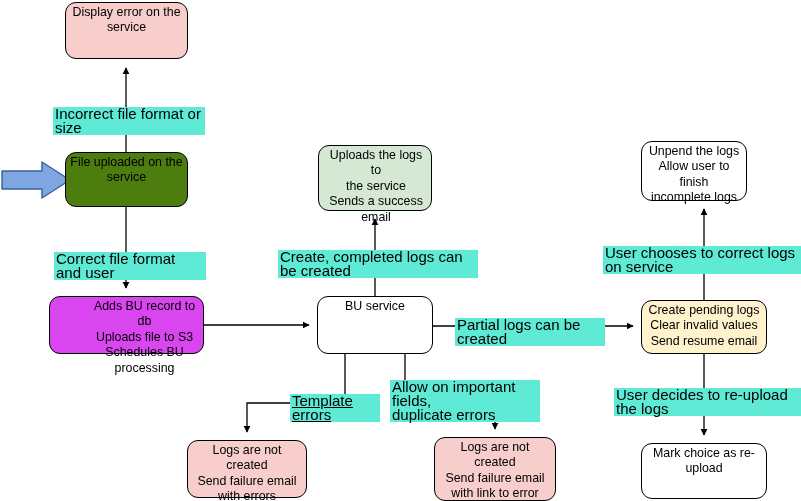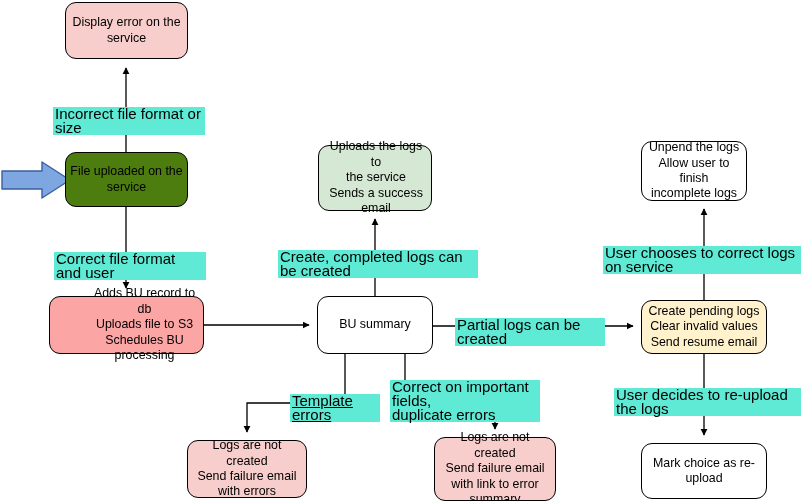--- a/index.html
+++ b/index.html
@@ -24,21 +24,20 @@
     width: 801px;
     height: 501px;
     pointer-events: none;
   }
   .node {
     position: absolute;
     box-sizing: border-box;
     border: 1.3px solid #000000;
     border-radius: 11px;
     display: flex;
-    align-items: center;
     justify-content: center;
     text-align: center;
     font-size: 12.4px;
     line-height: 15.4px;
     color: #000000;
     background: #ffffff;
     white-space: pre-line;
     padding: 2px 4px;
   }
   .edge-label {
@@ -108,35 +107,35 @@
   <div class="node" style="left:65px; top:2px; width:123px; height:57px; background:#f8cecc;">
     <span>Display error on the
 service</span>
   </div>
 
   <div class="node" style="left:65px; top:152px; width:123px; height:55px; background:#4d7c0f;">
     <span>File uploaded on the
 service</span>
   </div>
 
-  <div class="node" style="left:49px; top:296px; width:155px; height:58px; background:#fca5a5;padding-left:40px;">
+  <div class="node" style="left:49px; top:296px; width:155px; height:58px; background:#d946ef;padding-left:40px;">
     <span>Adds BU record to db
 Uploads file to S3
 Schedules BU processing</span>
   </div>
 
   <div class="node" style="left:318px; top:145px; width:114px; height:66px; background:#d5e8d4;padding-left:6px;">
     <span>Uploads the logs to
 the service
 Sends a success
 email</span>
   </div>
 
   <div class="node" style="left:317px; top:296px; width:116px; height:58px; background:#ffffff;">
-    <span>BU summary</span>
+    <span>BU service</span>
   </div>
 
   <div class="node" style="left:641px; top:141px; width:106px; height:60px; background:#ffffff;">
     <span>Unpend the logs
 Allow user to finish
 incomplete logs</span>
   </div>
 
   <div class="node" style="left:641px; top:300px; width:126px; height:54px; background:#fff2cc;">
     <span>Create pending logs
@@ -169,16 +168,16 @@
   <div class="edge-label" style="left:278px; top:250px; width:196px;">Create, completed logs can be created</div>
 
   <div class="edge-label" style="left:455px; top:318px; width:146px;">Partial logs can be created</div>
 
   <div class="edge-label" style="left:603px; top:246px; width:204px;">User chooses to correct logs on service</div>
 
   <div class="edge-label" style="left:614px; top:388px; width:184px;">User decides to re-upload the logs</div>
 
   <div class="edge-label" style="left:290px; top:394px; width:86px;text-decoration:underline;">Template errors</div>
 
-  <div class="edge-label" style="left:390px; top:380px; width:146px;">Correct on important fields,
+  <div class="edge-label" style="left:390px; top:380px; width:146px;">Allow on important fields,
 duplicate errors</div>
 
 </div>
 
 </body></html>

